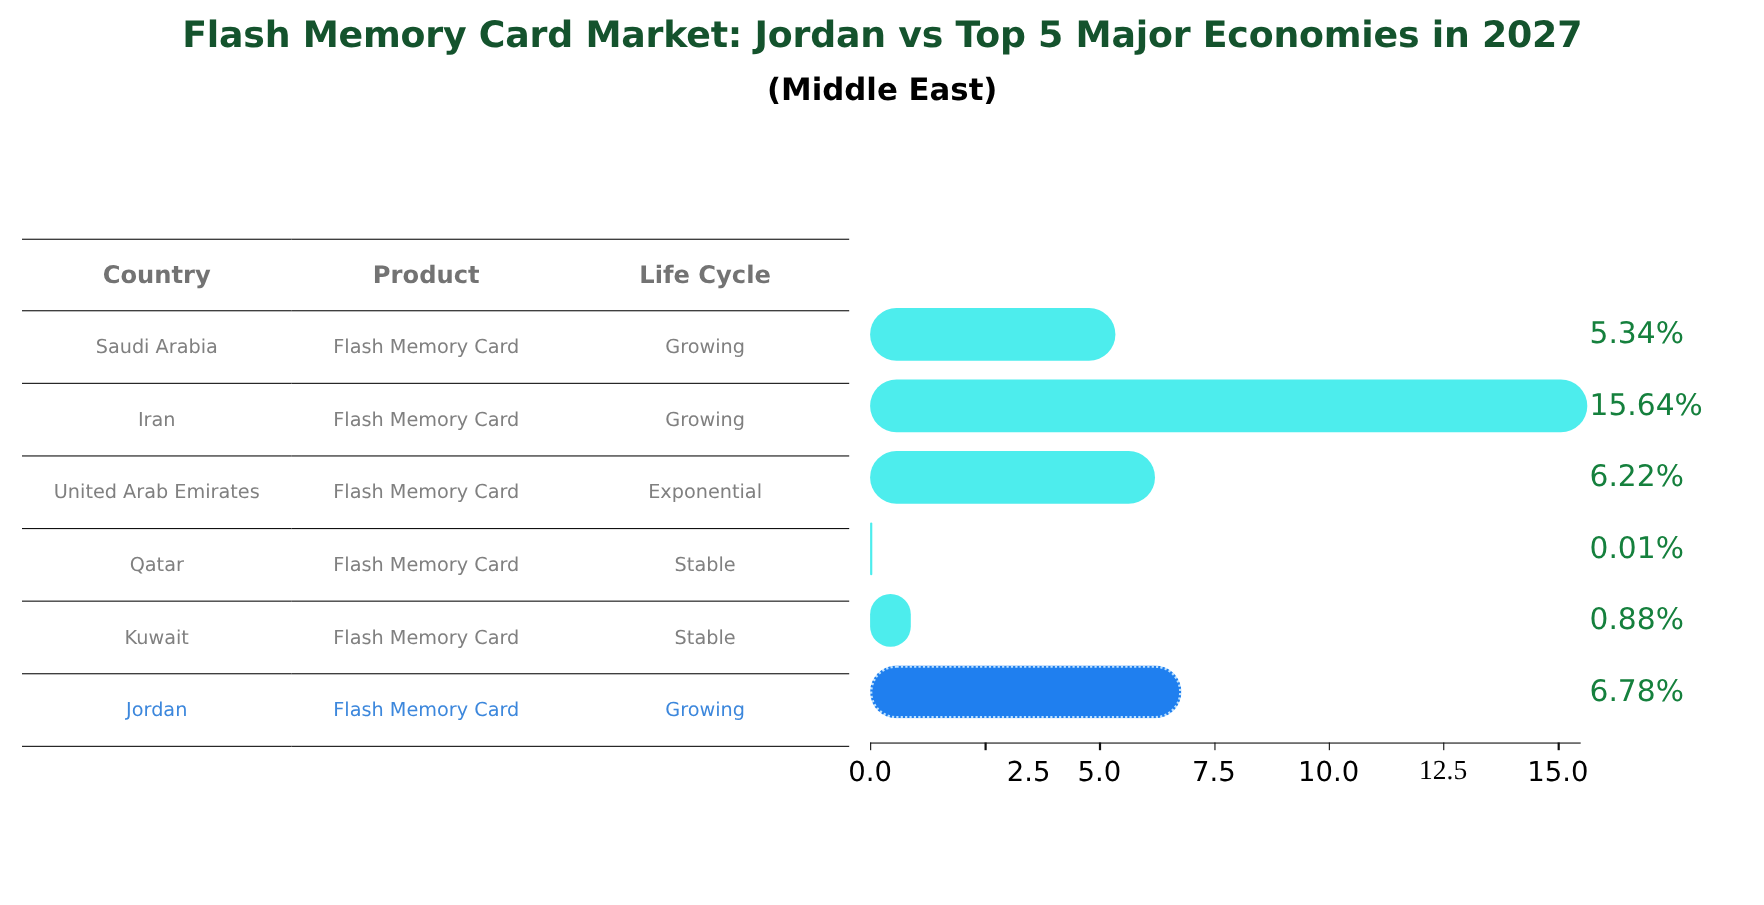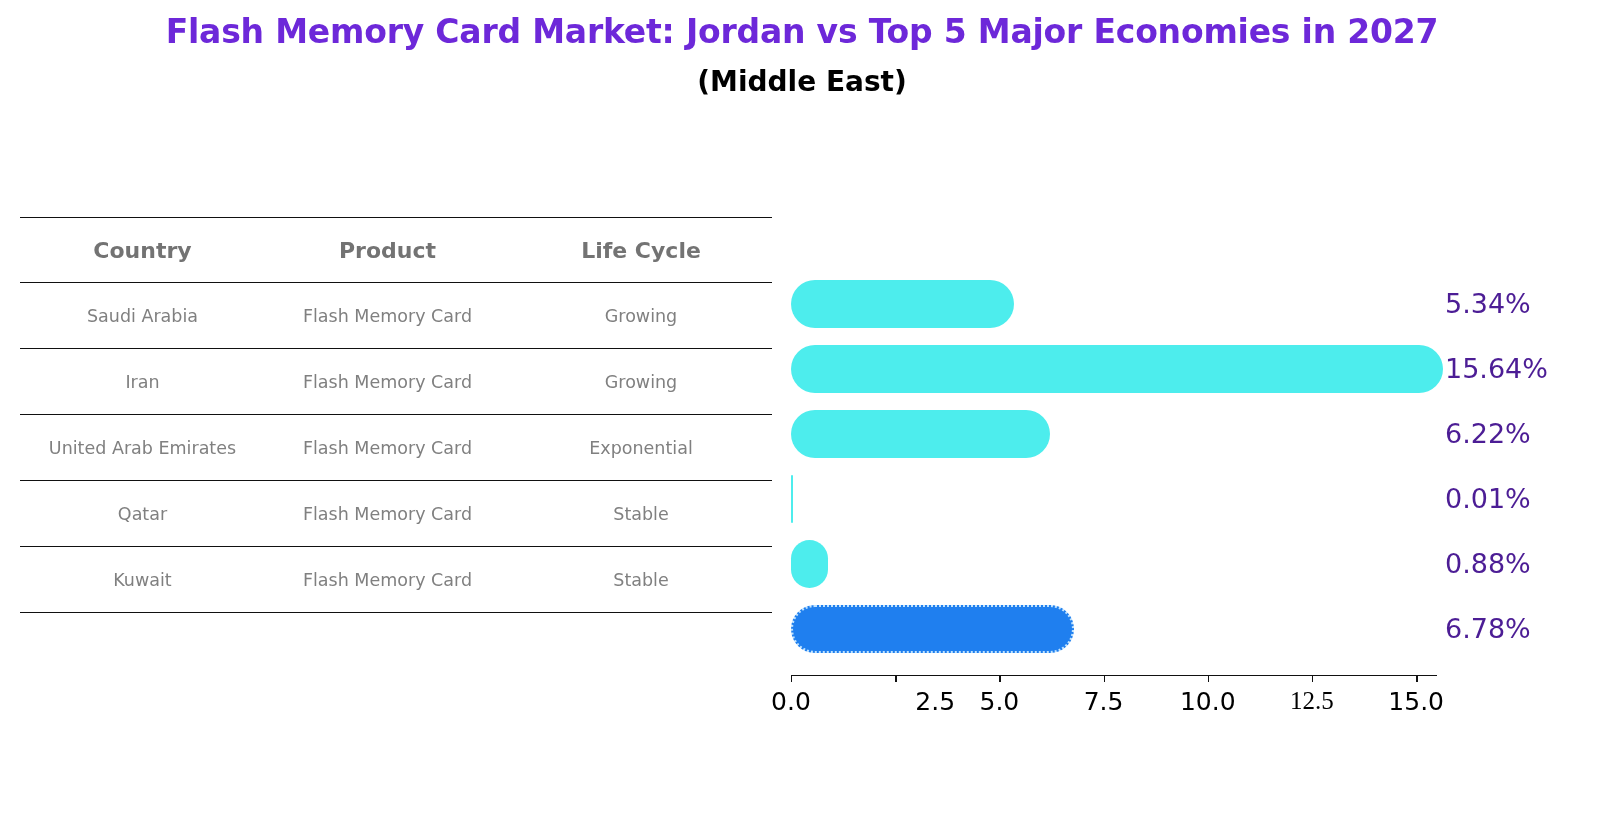--- a/index.html
+++ b/index.html
@@ -19,21 +19,21 @@
   #title-block {
     position: absolute;
     top: 10px;
     left: 0;
     width: 1604px;
     text-align: center;
   }
   #chart-title {
     font-size: 33px;
     font-weight: bold;
-    color: #6d28d9;
+    color: #14532d;
     line-height: 1.35;
     letter-spacing: -0.2px;
   }
   #chart-subtitle {
     font-size: 28px;
     font-weight: bold;
     color: #000000;
     line-height: 1.35;
     margin-top: 8px;
   }
@@ -135,21 +135,21 @@
     border-radius: 2px;
     min-width: 2px;
   }
   .bar-value {
     position: absolute;
     top: 0;
     left: 654px;
     height: 48px;
     line-height: 48px;
     font-size: 27px;
-    color: #4c1d95;
+    color: #15803d;
     white-space: nowrap;
   }
 </style>
 </head>
 <body>
 
 <div id="title-block">
   <div id="chart-title">Flash Memory Card Market: Jordan vs Top 5 Major Economies in 2027</div>
   <div id="chart-subtitle">(Middle East)</div>
 </div>
@@ -186,20 +186,25 @@
         </tr>
         <tr>
           <td>Qatar</td>
           <td>Flash Memory Card</td>
           <td>Stable</td>
         </tr>
         <tr>
           <td>Kuwait</td>
           <td>Flash Memory Card</td>
           <td>Stable</td>
+        </tr>
+        <tr class="highlight-row">
+          <td>Jordan</td>
+          <td>Flash Memory Card</td>
+          <td>Growing</td>
         </tr>
       </tbody>
   </table>
 </div>
 
 <div id="chart-panel">
   <div id="bars-layer">
       <div class="bar-row" style="top: 63px; width: 646px;">
         <div class="bar" style="width: 222.557px;"></div>
         <div class="bar-value">5.34%</div>

